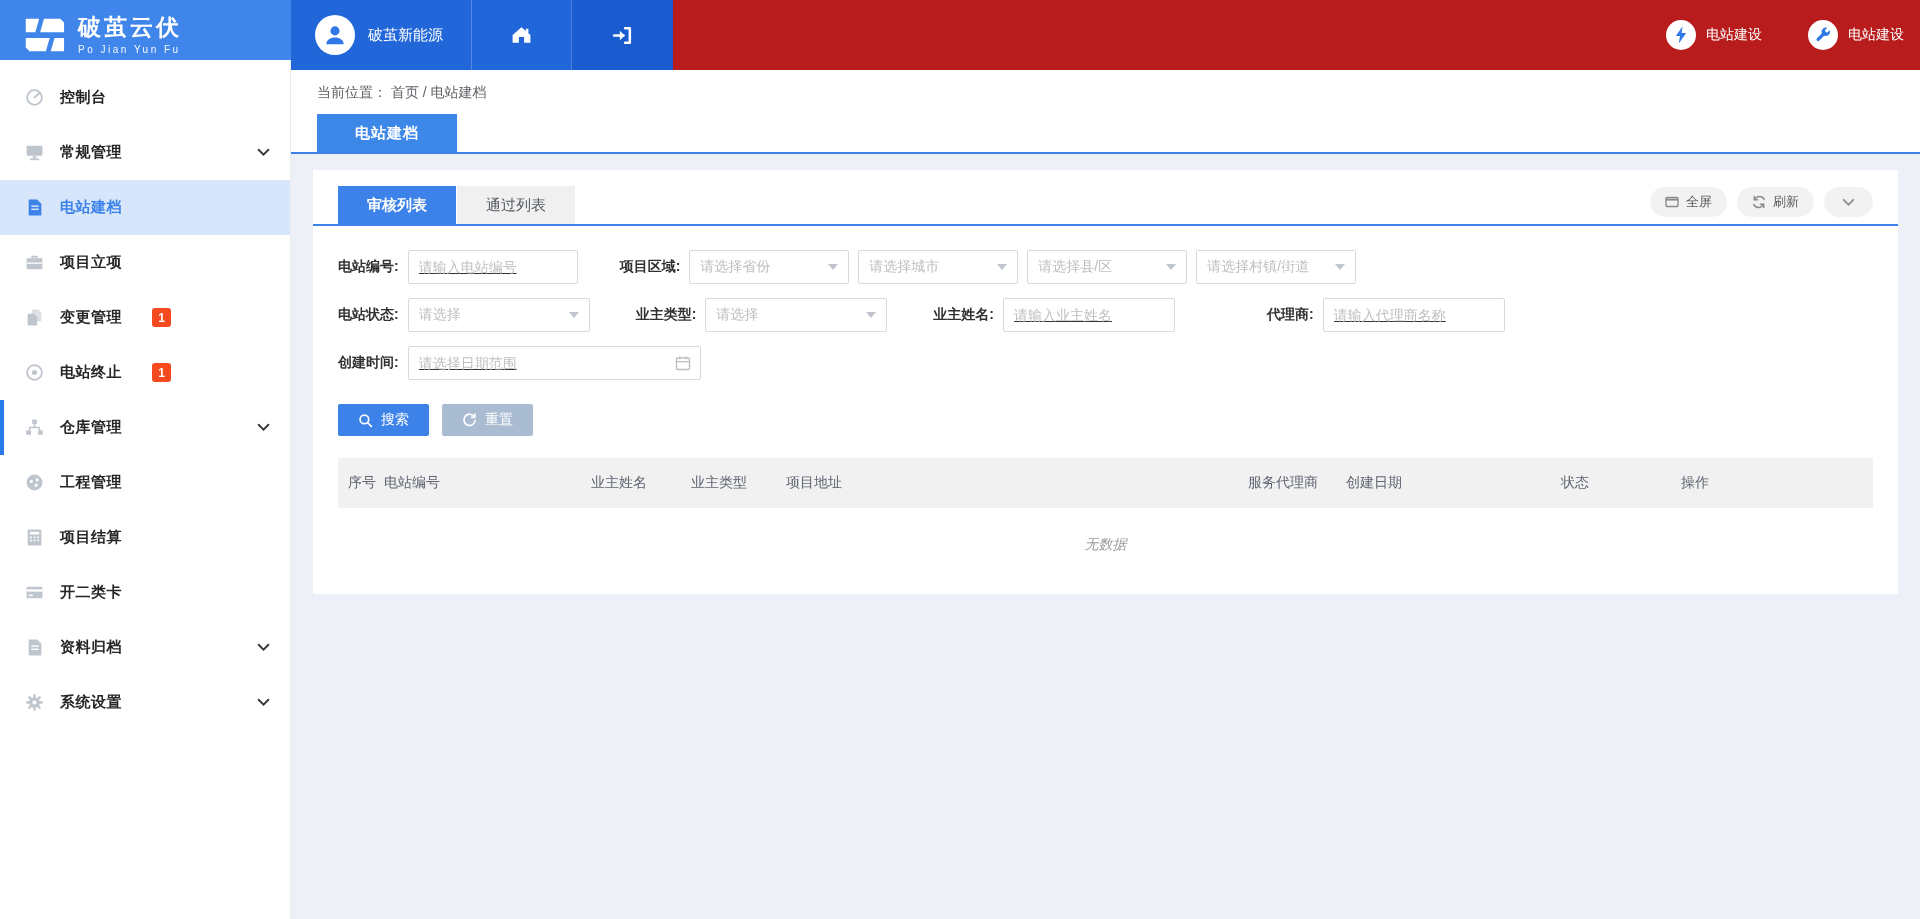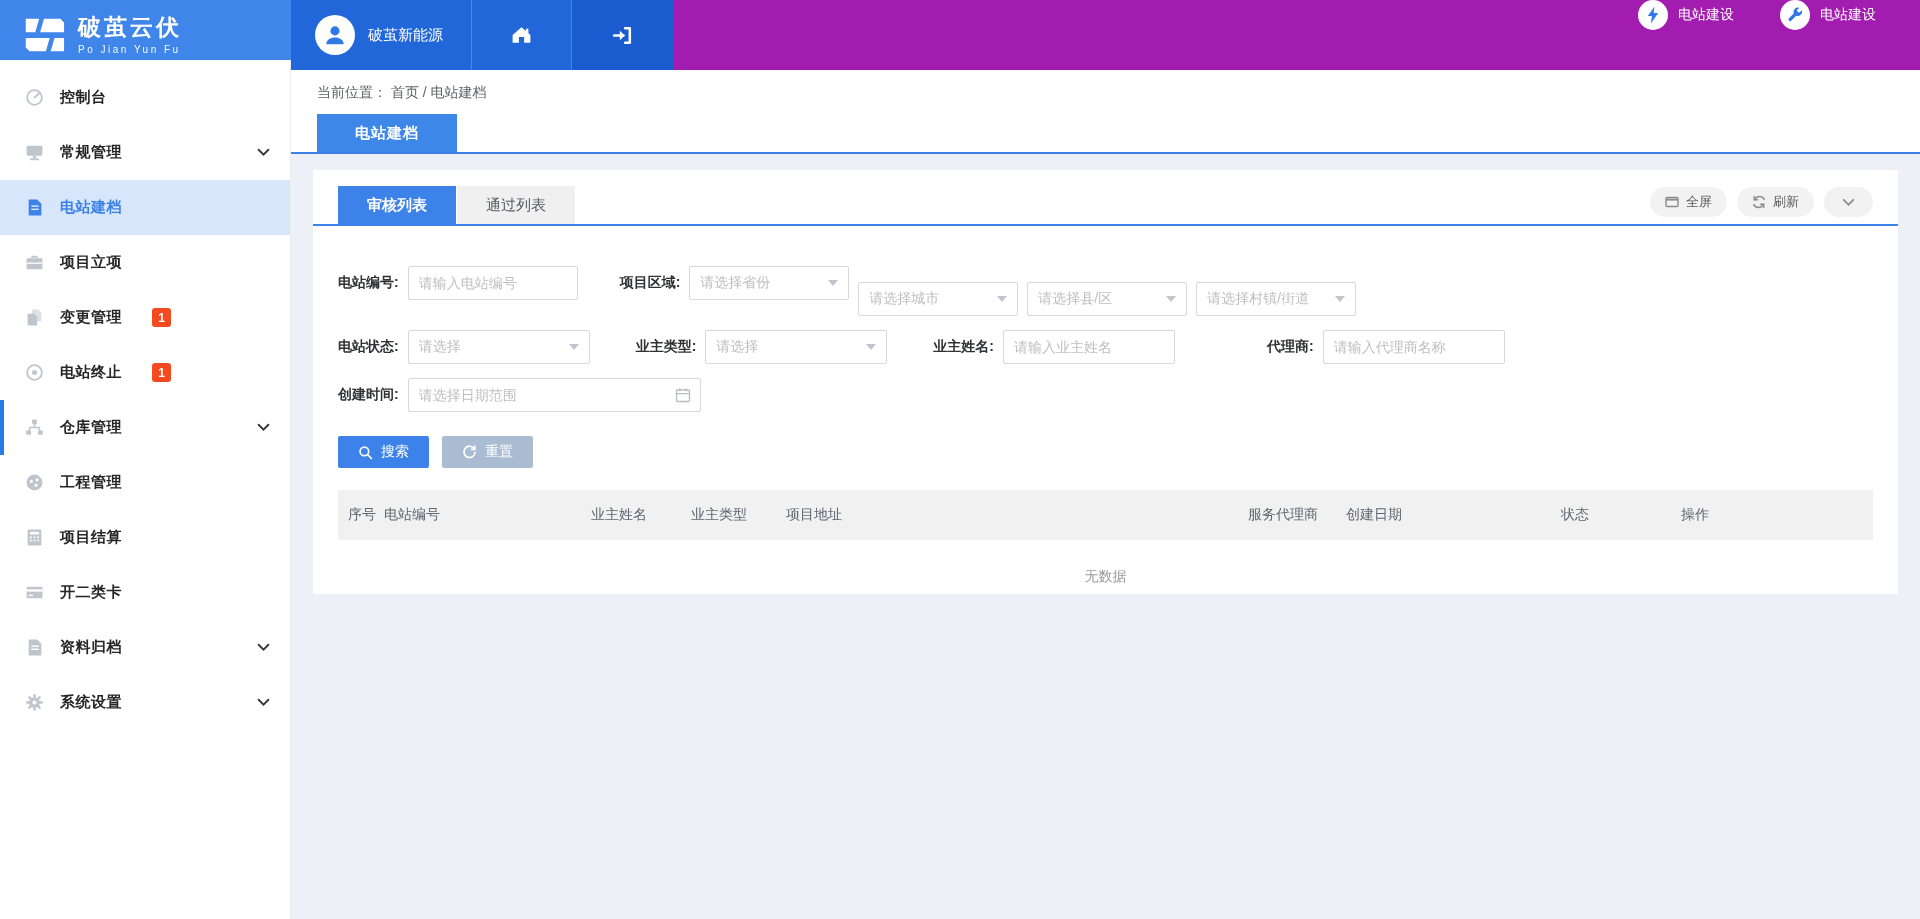--- a/index.html
+++ b/index.html
@@ -13,21 +13,21 @@
   .logo-mark { width:46px; height:46px; flex:none; }
   .brand-text { color:#fff; line-height:1.1; }
   .brand-title { font-size:23px; font-weight:bold; letter-spacing:3px; }
   .brand-sub { font-size:10px; letter-spacing:2.5px; margin-top:3px; opacity:.95; }
   .nav-group { display:flex; align-items:stretch; flex:none; }
   .nav-user { background:#2267d9; display:flex; align-items:center; gap:13px; padding:0 28px 0 24px; cursor:pointer; }
   .avatar { width:40px; height:40px; border-radius:50%; background:#fff; display:flex; align-items:center; justify-content:center; }
   .nav-user-name { color:#fff; font-size:15px; }
   .nav-tile { width:100px; background:#2267d9; display:flex; align-items:center; justify-content:center; border-left:1px solid rgba(255,255,255,.22); cursor:pointer; }
   .nav-tile.darker { background:#1a5ccf; width:102px; }
-  .topbar-right { flex:1; background:#a21caf; display:flex; align-items:flex-start; justify-content:flex-end; gap:46px; padding-right:44px; }
+  .topbar-right { flex:1; background:#b91c1c; display:flex; align-items:center; justify-content:flex-end; gap:46px; padding-right:16px; }
   .top-action { display:flex; align-items:center; gap:10px; cursor:pointer; }
   .top-action .circle { width:30px; height:30px; border-radius:50%; background:#fff; display:flex; align-items:center; justify-content:center; }
   .top-action .lbl { color:#fff; font-size:14px; }
 
   
   .sidebar { position:absolute; top:60px; left:0; width:291px; bottom:0; background:#fff; border-right:1px solid #ececec; padding-top:10px; }
   .side-item { position:relative; height:55px; display:flex; align-items:center; padding-left:24px; gap:16px; cursor:pointer; color:#262626; }
   .side-item .s-icon { width:20px; height:20px; color:#bfc5cd; display:flex; align-items:center; justify-content:center; flex:none; }
   .side-item .s-label { font-size:15px; font-weight:bold; letter-spacing:.5px; }
   .side-item.active { background:#d7e6fa; color:#3d82e8; }
@@ -51,42 +51,42 @@
   .c-tab.idle { background:#f0f0f0; color:#555a63; }
   .c-tools { display:flex; gap:10px; margin-bottom:7px; }
   .pill { height:30px; border-radius:16px; background:#f2f2f2; border:none; display:flex; align-items:center; gap:7px; padding:0 15px; font-size:13px; color:#595959; cursor:pointer; font-family:inherit; }
   .pill .p-ic { display:flex; color:#8c8c8c; }
 
   .filters { padding:24px 25px 0; }
   .f-row { display:flex; align-items:center; margin-bottom:14px; }
   .f-label { font-size:14px; font-weight:bold; color:#303133; margin-right:9px; white-space:nowrap; }
   .gap40 { width:42px; flex:none; }
   .gap46 { width:46px; flex:none; }
-  .inp { height:34px; border:1px solid #d9d9d9; border-radius:2px; padding:0 10px; font-size:14px; color:#333; background:#fff; font-family:inherit; outline:none; }
+  .inp { height:34px; border:1px solid #d9d9d9; border-radius:2px; padding:0 10px; font-size:14px; color:#333; background:#fff; font-family:inherit; outline:none;text-decoration:underline; }
   .inp::placeholder { color:#bfbfbf; }
   .sel { height:34px; border:1px solid #d9d9d9; border-radius:2px; background:#fff; display:flex; align-items:center; justify-content:space-between; padding:0 10px; font-size:14px; color:#bfbfbf; cursor:pointer; }
   .sel .arrow { color:#c0c4cc; display:flex; }
   .w170{width:170px} .w160{width:160px} .w182{width:182px} .w172{width:172px}
-  .sel + .sel { margin-left:9px;margin-top:32px; }
+  .sel + .sel { margin-left:9px; }
   .date-box { position:relative; display:flex; align-items:center; }
   .date-box .inp { width:293px; padding-right:34px; }
   .cal-ic { position:absolute; right:10px; color:#b9bdc4; display:flex; pointer-events:none; }
 
   .btn-row { padding:10px 25px 0; display:flex; gap:13px; }
   .btn { height:32px; border:none; border-radius:2px; display:flex; align-items:center; gap:8px; padding:0 20px; font-size:14px; cursor:pointer; font-family:inherit; }
   .btn-search { background:#3d82e8; color:#fff; }
   .btn-reset { background:#a9bcd2; color:#fff; }
   .btn .b-ic { display:flex; }
 
   .tablewrap { margin:22px 25px 0; }
   .thead { display:flex; align-items:center; background:#f1f1f1; height:50px; font-size:14px; color:#5e6470; padding-left:10px; }
   .th { flex:none; padding-right:6px; white-space:nowrap; }
   .th-0{width:36px}.th-1{width:207px}.th-2{width:100px}.th-3{width:95px}.th-4{width:462px}
   .th-5{width:98px}.th-6{width:215px}.th-7{width:120px}.th-8{flex:1}
-  .empty { text-align:center; padding:28px 0 40px; font-size:14px; color:#9a9a9a; }
+  .empty { text-align:center; padding:28px 0 40px; font-size:14px; color:#9a9a9a;font-style:italic; }
 
   svg { display:block; }
 </style>
 </head>
 <body>
 
 <div class="screen">
 
   <div class="topbar">
     <div class="logo-block">

